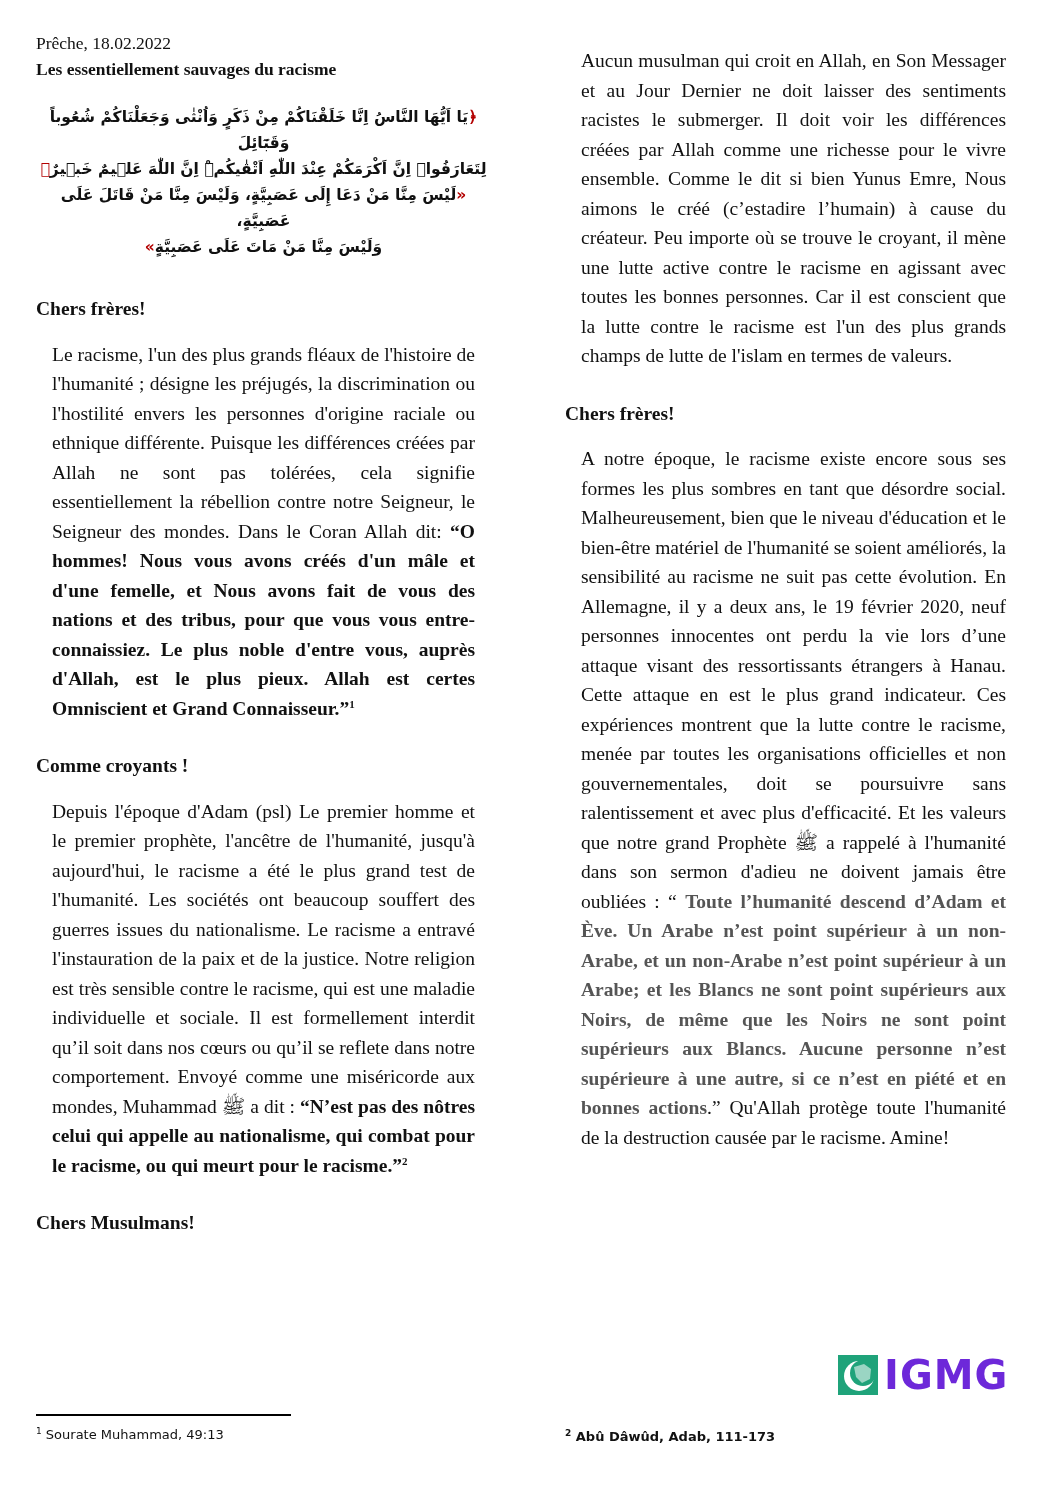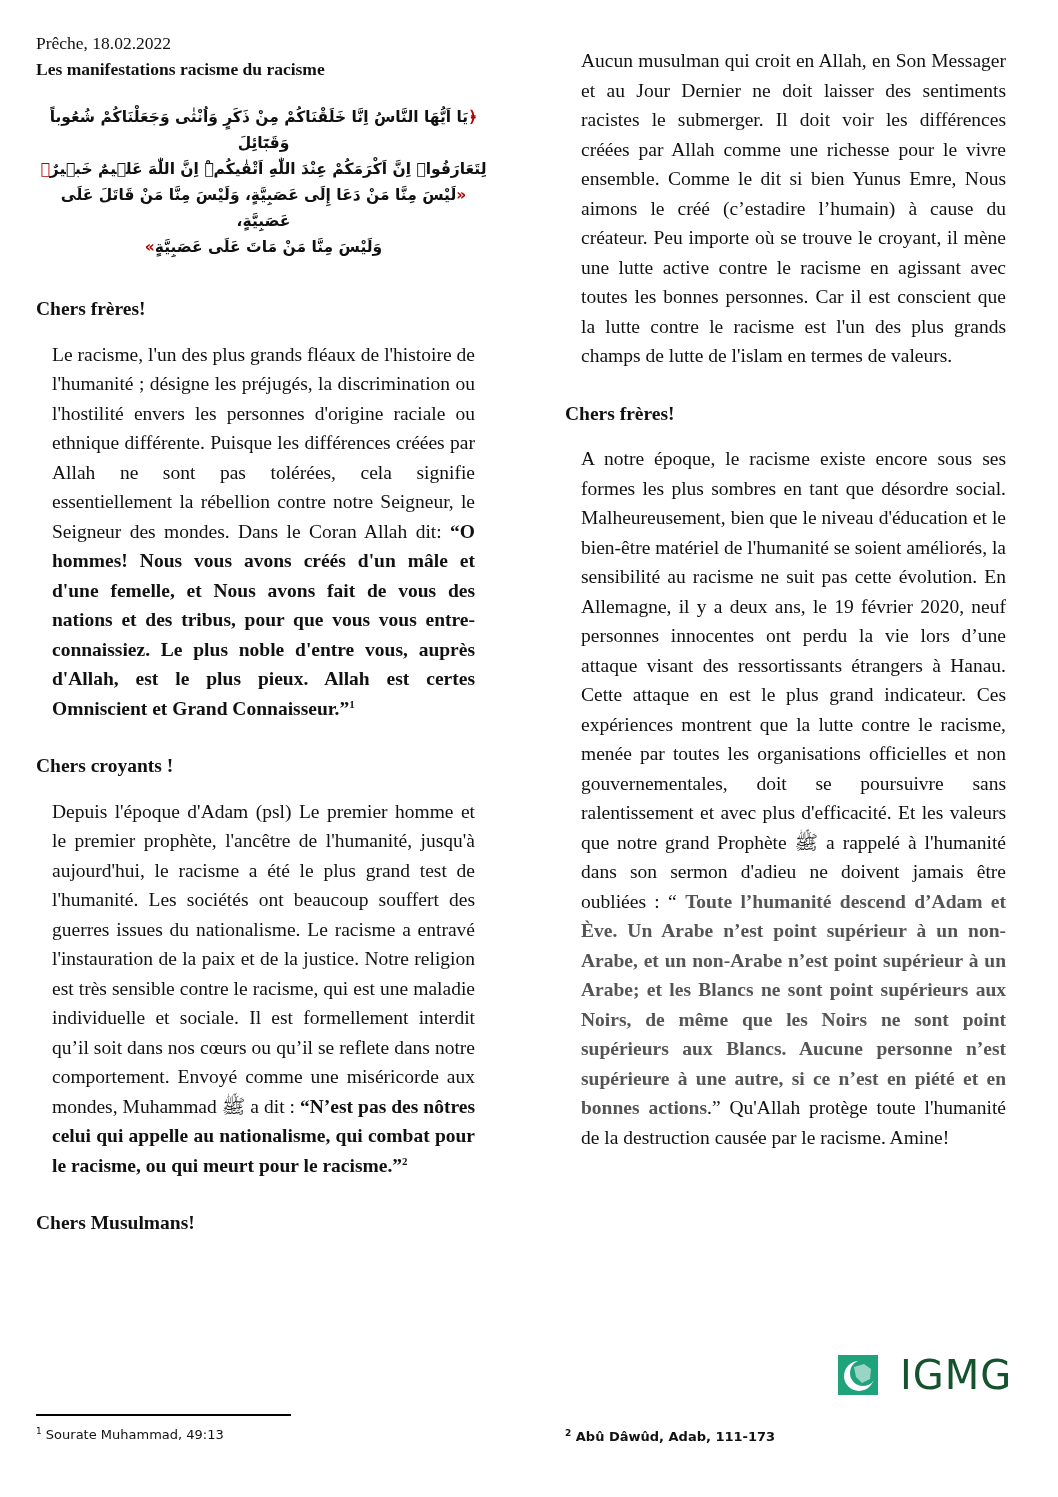--- a/index.html
+++ b/index.html
@@ -20,28 +20,28 @@
     .gray { color: #555555; font-weight: bold; }
     sup { font-size: 11px; line-height: 0; }
     .gap-sm { height: 12px; }
     .foot-rule { position: absolute; left: 36px; top: 1414px; width: 255px; height: 1.5px; background: #000; }
     .footnote { position: absolute; font-family: "DejaVu Sans", sans-serif; font-size: 13px; }
     .fn1 { left: 36px; top: 1427px; }
     .fn2 { left: 565px; top: 1429px; font-weight: bold; }
     .footnote sup { font-size: 9px; }
     .logo { position: absolute; left: 838px; top: 1355px; width: 182px; height: 40px; display: flex; align-items: center; }
     .logo-mark { width: 40px; height: 40px; background: #1fa37a; position: relative; }
-    .logo-text { font-family: "DejaVu Sans", sans-serif; font-weight: normal; font-size: 40px; letter-spacing: 1px; margin-left: 22px; line-height: 40px; color: #14532d; }
+    .logo-text { font-family: "DejaVu Sans", sans-serif; font-weight: bold; font-size: 40px; letter-spacing: 1px; margin-left: 6px; line-height: 40px; color: #6d28d9; }
   </style>
 </head>
 <body>
 
 <div class="col col-left">
   <p class="date">Prêche, 18.02.2022</p>
-  <p class="title">Les manifestations racisme du racisme</p>
+  <p class="title">Les essentiellement sauvages du racisme</p>
 
   <div class="arabic-block">
     <p class="arabic">
       <span class="br">﴿</span><span>يَا اَيُّهَا النَّاسُ اِنَّا خَلَقْنَاكُمْ مِنْ ذَكَرٍ وَاُنْثٰى وَجَعَلْنَاكُمْ شُعُوباً وَقَبَٓائِلَ</span>
     </p>
     <p class="arabic">
       <span>لِتَعَارَفُواۜ اِنَّ اَكْرَمَكُمْ عِنْدَ اللّٰهِ اَتْقٰيكُمْۜ اِنَّ اللّٰهَ عَل۪يمٌ خَب۪يرٌ</span><span class="br">﴾</span>
     </p>
     <p class="arabic">
       <span class="br">«</span><span>لَيْسَ مِنَّا مَنْ دَعَا إِلَى عَصَبِيَّةٍ، وَلَيْسَ مِنَّا مَنْ قَاتَلَ عَلَى عَصَبِيَّةٍ،</span>
@@ -50,21 +50,21 @@
       <span>وَلَيْسَ مِنَّا مَنْ مَاتَ عَلَى عَصَبِيَّةٍ</span><span class="br">»</span>
     </p>
   </div>
 
   <div style="height:34px"></div>
 
   <p class="head">Chers frères!</p>
   <p class="p"><span>Le racisme, l'un des plus grands fléaux de l'histoire de l'humanité ; désigne les préjugés, la discrimination ou l'hostilité envers les personnes d'origine raciale ou ethnique différente. Puisque les différences créées par Allah ne sont pas tolérées, cela signifie essentiellement la rébellion contre notre Seigneur, le Seigneur des mondes. Dans le Coran Allah dit: </span><span class="b">“O hommes! Nous vous avons créés d'un mâle et d'une femelle, et Nous avons fait de vous des nations et des tribus, pour que vous vous entre-connaissiez. Le plus noble d'entre vous, auprès d'Allah, est le plus pieux. Allah est certes Omniscient et Grand Connaisseur.”</span><sup class="b">1</sup></p>
 
   <div class="gap-sm"></div>
-  <p class="head">Chers croyants !</p>
+  <p class="head">Comme croyants !</p>
   <p class="p"><span>Depuis l'époque d'Adam (psl) Le premier homme et le premier prophète, l'ancêtre de l'humanité, jusqu'à aujourd'hui, le racisme a été le plus grand test de l'humanité. Les sociétés ont beaucoup souffert des guerres issues du nationalisme. Le racisme a entravé l'instauration de la paix et de la justice. Notre religion est très sensible contre le racisme, qui est une maladie individuelle et sociale. Il est formellement interdit qu’il soit dans nos cœurs ou qu’il se reflete dans notre comportement. Envoyé comme une miséricorde aux mondes, Muhammad ﷺ a dit : </span><span class="b">“N’est pas des nôtres celui qui appelle au nationalisme, qui combat pour le racisme, ou qui meurt pour le racisme.”</span><sup class="b">2</sup></p>
 
   <div class="gap-sm"></div>
   <p class="head">Chers Musulmans!</p>
 </div>
 
 <div class="col col-right">
   <p class="p">Aucun musulman qui croit en Allah, en Son Messager et au Jour Dernier ne doit laisser des sentiments racistes le submerger. Il doit voir les différences créées par Allah comme une richesse pour le vivre ensemble. Comme le dit si bien Yunus Emre, Nous aimons le créé (c’estadire l’humain) à cause du créateur. Peu importe où se trouve le croyant, il mène une lutte active contre le racisme en agissant avec toutes les bonnes personnes. Car il est conscient que la lutte contre le racisme est l'un des plus grands champs de lutte de l'islam en termes de valeurs.</p>
   <div class="gap-sm"></div>
   <p class="head">Chers frères!</p>

